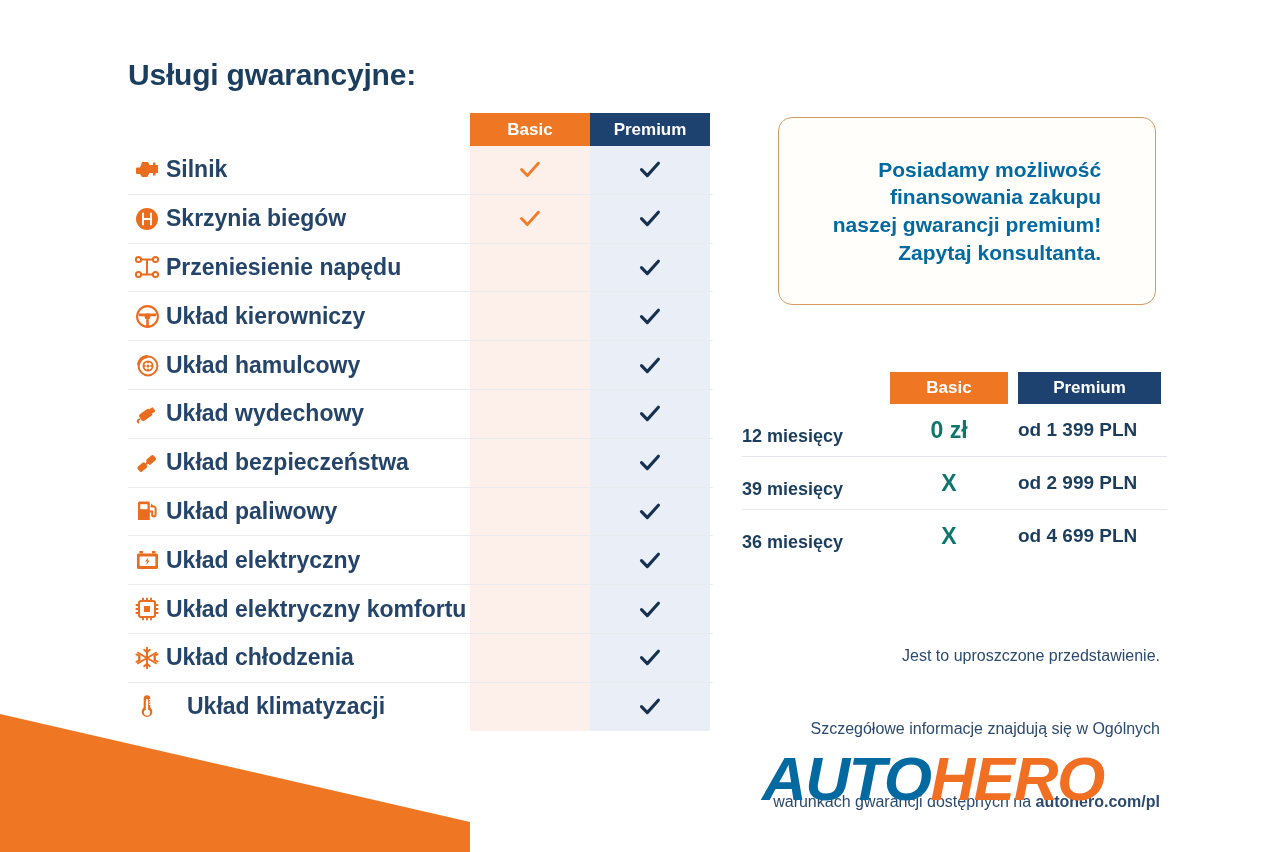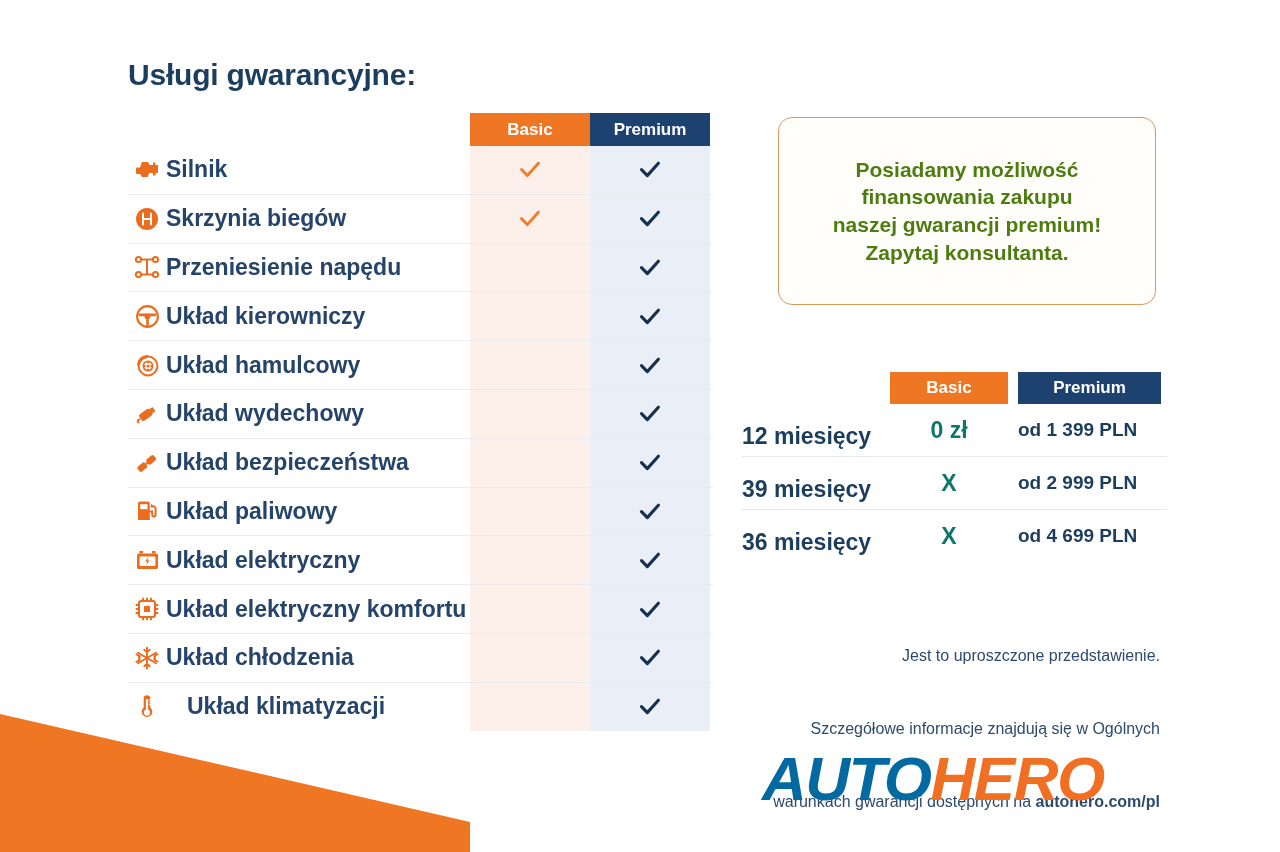--- a/index.html
+++ b/index.html
@@ -135,22 +135,22 @@
     border-radius: 14px;
     display: flex;
     align-items: center;
     justify-content: center;
     background: #fffefb;
   }
   #finance-text {
     font-size: 21px;
     font-weight: bold;
     line-height: 1.32;
-    color: #4d7c0f;
-    text-align: center;
+    color: #0369a1;
+    text-align: right;
     padding: 0 12px;
     white-space: pre-line;
   }
 
   
   #pricing {
     position: absolute;
     left: 742px;
     top: 372px;
     width: 425px;
@@ -174,21 +174,21 @@
 
   .price-row {
     position: relative;
     height: 52px;
     display: flex;
     align-items: center;
     border-bottom: 1px solid #e4e8ee;
   }
   .price-row:last-child { border-bottom: none; }
   .price-term {
-    font-size: 23px;
+    font-size: 18px;
     font-weight: bold;
     color: #1b3d5e;
     width: 148px;
     margin-top: 12px;
   }
   .price-basic {
     position: absolute;
     left: 148px;
     width: 118px;
     text-align: center;

